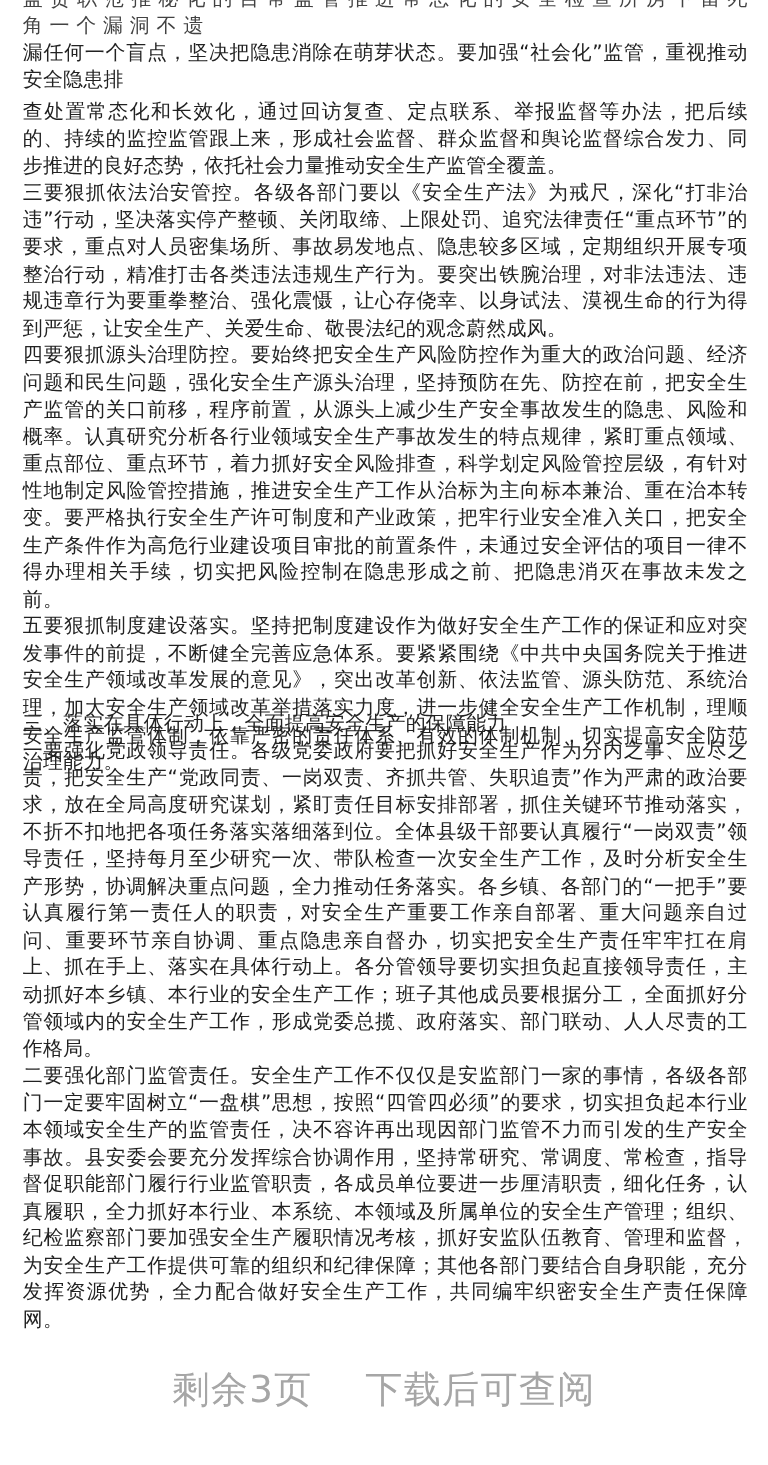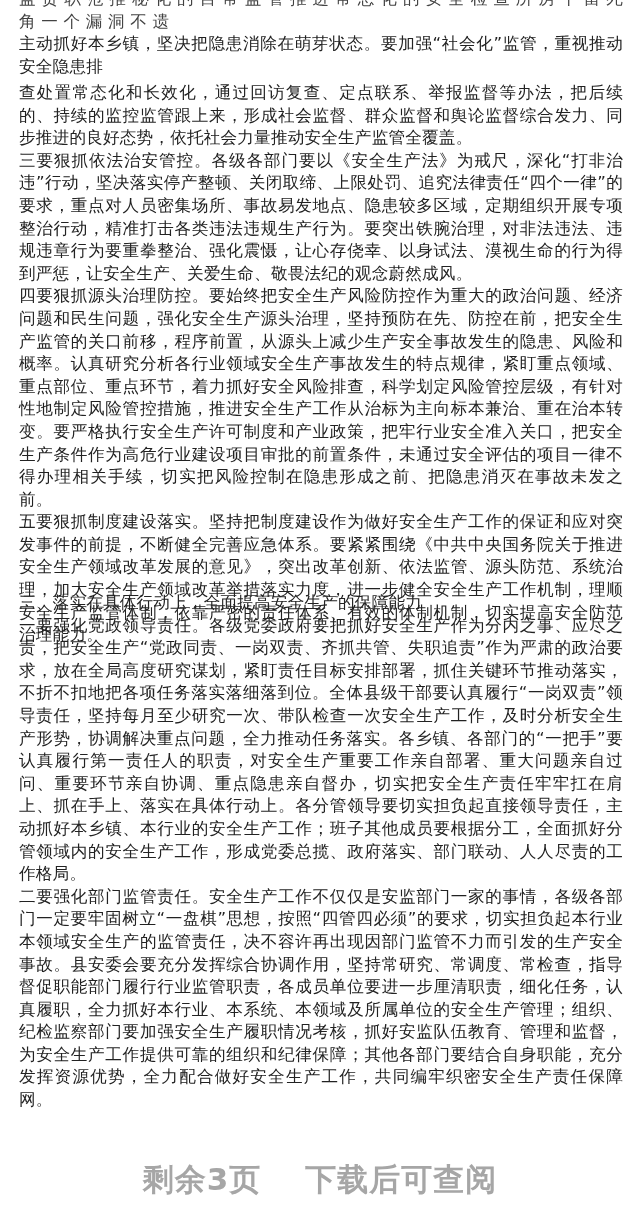--- a/index.html
+++ b/index.html
@@ -6,38 +6,38 @@
   body { width: 640px; height: 1221px; overflow: hidden; position: relative;
          font-family: "DejaVu Sans", "Liberation Sans", sans-serif; color: #222222; }
   .page { position: absolute; left: 0; top: 0; width: 640px; }
   .block { position: absolute; left: 19px; width: 604px; font-size: 16.6px; line-height: 22.6px;
            text-align: justify; text-justify: inter-character; letter-spacing: 0.2px; }
   .block p { margin: 0; }
   .clip-top { top: -12px; }
   .b2 { top: 82px; }
   .b3 { top: 592px; }
   .more { position: absolute; left: 0; width: 640px; top: 1137px; text-align: center;
-          font-size: 31px; font-weight: bold; color: #a6a6a6; letter-spacing: 1px;
-          font-family: "DejaVu Sans", sans-serif; margin-top: 22px; }
+          font-size: 31px; font-weight: normal; color: #a6a6a6; letter-spacing: 1px;
+          font-family: "DejaVu Sans", sans-serif; }
   .more span { display: inline-block; }
   .more .gap { width: 44px; }
 </style>
 </head>
 <body>
 
 <div class="page">
 
   <div class="block clip-top">
     <p style="opacity:0.85">监 责 职 范 推 秘 化 的 目 常 监 管 推 进 常 态 化 的 安 全 检 查 所 房 下 留 死 角 一 个 漏 洞 不 遗</p>
-    <p>主动抓好本乡镇，坚决把隐患消除在萌芽状态。要加强“社会化”监管，重视推动安全隐患排</p>
+    <p>漏任何一个盲点，坚决把隐患消除在萌芽状态。要加强“社会化”监管，重视推动安全隐患排</p>
   </div>
 
   <div class="block b2">
     <p>查处置常态化和长效化，通过回访复查、定点联系、举报监督等办法，把后续的、持续的监控监管跟上来，形成社会监督、群众监督和舆论监督综合发力、同步推进的良好态势，依托社会力量推动安全生产监管全覆盖。</p>
-    <p>三要狠抓依法治安管控。各级各部门要以《安全生产法》为戒尺，深化“打非治违”行动，坚决落实停产整顿、关闭取缔、上限处罚、追究法律责任“四个一律”的要求，重点对人员密集场所、事故易发地点、隐患较多区域，定期组织开展专项整治行动，精准打击各类违法违规生产行为。要突出铁腕治理，对非法违法、违规违章行为要重拳整治、强化震慑，让心存侥幸、以身试法、漠视生命的行为得到严惩，让安全生产、关爱生命、敬畏法纪的观念蔚然成风。</p>
+    <p>三要狠抓依法治安管控。各级各部门要以《安全生产法》为戒尺，深化“打非治违”行动，坚决落实停产整顿、关闭取缔、上限处罚、追究法律责任“重点环节”的要求，重点对人员密集场所、事故易发地点、隐患较多区域，定期组织开展专项整治行动，精准打击各类违法违规生产行为。要突出铁腕治理，对非法违法、违规违章行为要重拳整治、强化震慑，让心存侥幸、以身试法、漠视生命的行为得到严惩，让安全生产、关爱生命、敬畏法纪的观念蔚然成风。</p>
     <p>四要狠抓源头治理防控。要始终把安全生产风险防控作为重大的政治问题、经济问题和民生问题，强化安全生产源头治理，坚持预防在先、防控在前，把安全生产监管的关口前移，程序前置，从源头上减少生产安全事故发生的隐患、风险和概率。认真研究分析各行业领域安全生产事故发生的特点规律，紧盯重点领域、重点部位、重点环节，着力抓好安全风险排查，科学划定风险管控层级，有针对性地制定风险管控措施，推进安全生产工作从治标为主向标本兼治、重在治本转变。要严格执行安全生产许可制度和产业政策，把牢行业安全准入关口，把安全生产条件作为高危行业建设项目审批的前置条件，未通过安全评估的项目一律不得办理相关手续，切实把风险控制在隐患形成之前、把隐患消灭在事故未发之前。</p>
     <p>五要狠抓制度建设落实。坚持把制度建设作为做好安全生产工作的保证和应对突发事件的前提，不断健全完善应急体系。要紧紧围绕《中共中央国务院关于推进安全生产领域改革发展的意见》，突出改革创新、依法监管、源头防范、系统治理，加大安全生产领域改革举措落实力度，进一步健全安全生产工作机制，理顺安全生产监管体制，依靠严密的责任体系、有效的体制机制，切实提高安全防范治理能力。</p>
   </div>
 
   <div class="block b3">
     <p>三、落实在具体行动上，全面提高安全生产的保障能力</p>
     <p>一要强化党政领导责任。各级党委政府要把抓好安全生产作为分内之事、应尽之责，把安全生产“党政同责、一岗双责、齐抓共管、失职追责”作为严肃的政治要求，放在全局高度研究谋划，紧盯责任目标安排部署，抓住关键环节推动落实，不折不扣地把各项任务落实落细落到位。全体县级干部要认真履行“一岗双责”领导责任，坚持每月至少研究一次、带队检查一次安全生产工作，及时分析安全生产形势，协调解决重点问题，全力推动任务落实。各乡镇、各部门的“一把手”要认真履行第一责任人的职责，对安全生产重要工作亲自部署、重大问题亲自过问、重要环节亲自协调、重点隐患亲自督办，切实把安全生产责任牢牢扛在肩上、抓在手上、落实在具体行动上。各分管领导要切实担负起直接领导责任，主动抓好本乡镇、本行业的安全生产工作；班子其他成员要根据分工，全面抓好分管领域内的安全生产工作，形成党委总揽、政府落实、部门联动、人人尽责的工作格局。</p>
     <p>二要强化部门监管责任。安全生产工作不仅仅是安监部门一家的事情，各级各部门一定要牢固树立“一盘棋”思想，按照“四管四必须”的要求，切实担负起本行业本领域安全生产的监管责任，决不容许再出现因部门监管不力而引发的生产安全事故。县安委会要充分发挥综合协调作用，坚持常研究、常调度、常检查，指导督促职能部门履行行业监管职责，各成员单位要进一步厘清职责，细化任务，认真履职，全力抓好本行业、本系统、本领域及所属单位的安全生产管理；组织、纪检监察部门要加强安全生产履职情况考核，抓好安监队伍教育、管理和监督，为安全生产工作提供可靠的组织和纪律保障；其他各部门要结合自身职能，充分发挥资源优势，全力配合做好安全生产工作，共同编牢织密安全生产责任保障网。</p>
   </div>
 

